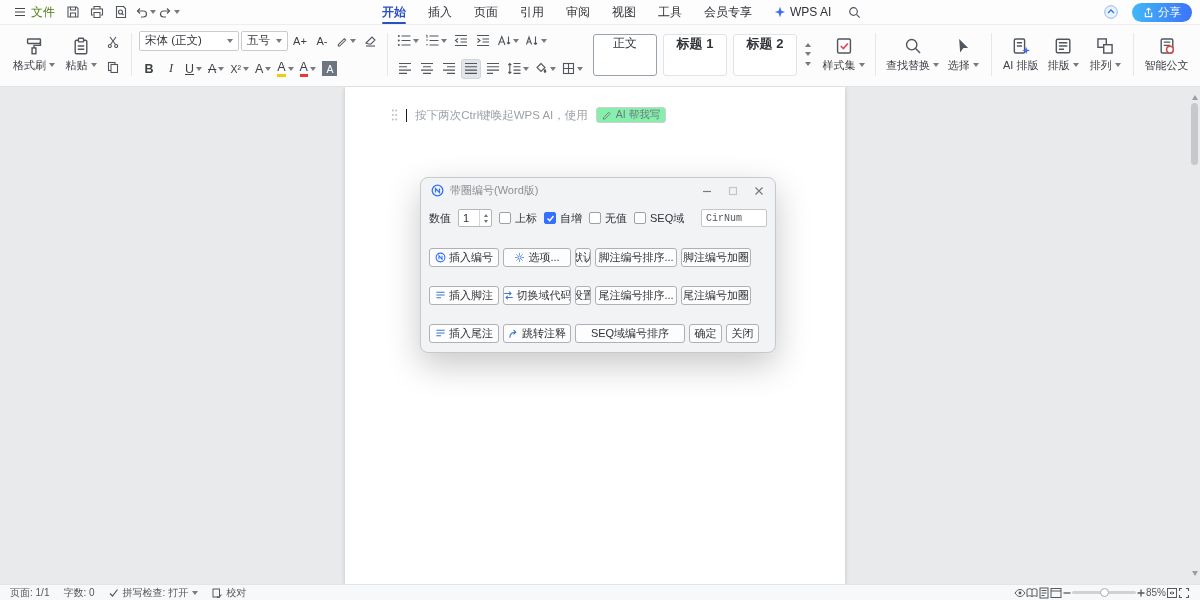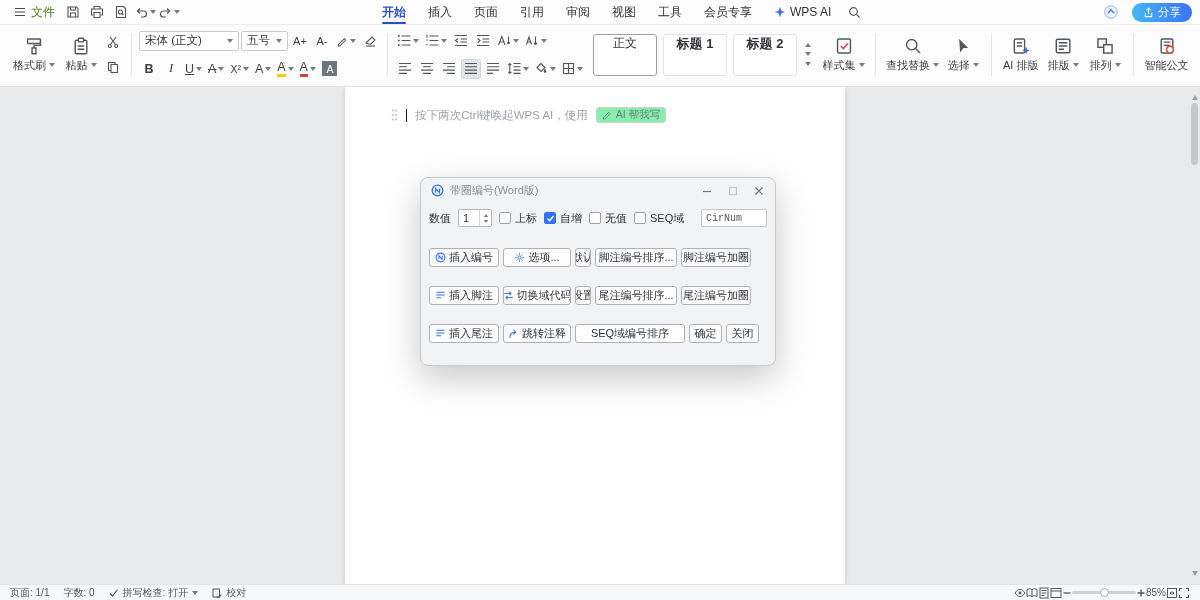--- a/index.html
+++ b/index.html
@@ -48,21 +48,21 @@
 .page{position:absolute;left:345px;top:0;width:500px;height:100%;background:#fff;box-shadow:0 1px 4px rgba(0,0,0,.18)}
 .fline{position:absolute;left:46px;top:20px;display:flex;align-items:center;gap:8px}
 .cursorbar{width:1.3px;height:13px;background:#1a1a1a}
 .hint{font-size:11.5px;color:#9aa0a6;white-space:nowrap}
 .aitag{display:flex;align-items:center;gap:4px;height:16px;padding:0 5px;border:1px solid #cdd0d4;border-radius:3px;font-size:10.5px;color:#6f7680;background:#86efac;white-space:nowrap}
 .vs{position:absolute;right:0;top:0;bottom:0;width:12px}
 .vs .thumb{position:absolute;top:16px;right:2px;width:7px;height:62px;background:#c6c8cb;border-radius:4px}
 .vs .ua{position:absolute;top:5px;right:2.5px;width:0;height:0;border:3.5px solid transparent;border-bottom:5px solid #9a9da1}
 .vs .da{position:absolute;bottom:5px;right:2.5px;width:0;height:0;border:3.5px solid transparent;border-top:5px solid #9a9da1}
 
-.dlg{position:absolute;left:420px;top:90px;width:356px;background:#f2f3f5;border:1px solid #c7c9cc;border-radius:8px;box-shadow:0 12px 34px rgba(0,0,0,.22);padding-bottom:22px}
+.dlg{position:absolute;left:420px;top:90px;width:356px;background:#f2f3f5;border:1px solid #c7c9cc;border-radius:8px;box-shadow:0 12px 34px rgba(0,0,0,.22);padding-bottom:9px}
 .dtit{height:25px;display:flex;align-items:center;gap:6px;padding:0 10px;font-size:11px;color:#8d9094}
 .wctl{margin-left:auto;display:flex;align-items:center;gap:13px}
 .wbtn{width:13px;height:13px;display:flex;align-items:center;justify-content:center}
 .dbody{padding:2px 8px 0}
 .drow1{display:flex;align-items:center;gap:7px;height:22px;margin:2px 0 6px;font-size:11px;color:#2f3237}
 .spin{display:flex;height:18px;border:1px solid #b3b6ba;background:#fff;border-radius:2px;overflow:hidden}
 .spin input{width:20px;border:0;outline:0;font-size:11px;padding-left:4px;font-family:inherit;color:#2f3237}
 .sarr{display:flex;flex-direction:column;border-left:1px solid #d4d6d9;width:12px}
 .sarr div{flex:1;display:flex;align-items:center;justify-content:center}
 .tu{width:0;height:0;border:2.5px solid transparent;border-bottom:3.5px solid #6f7378}

